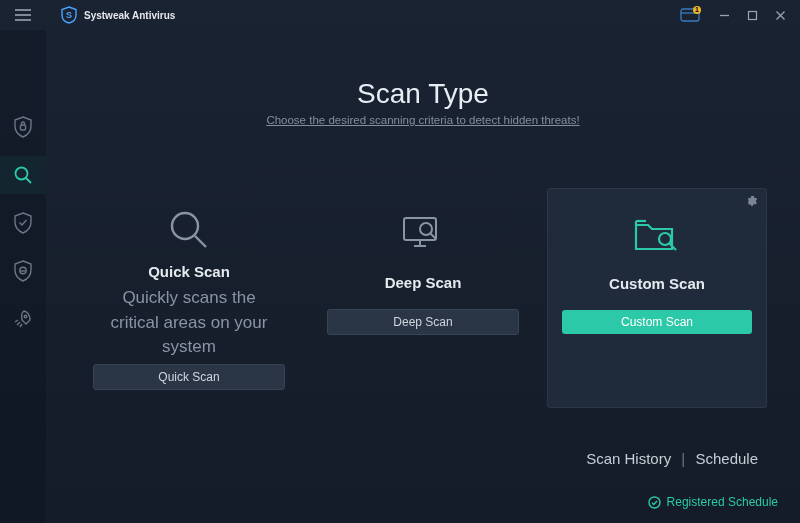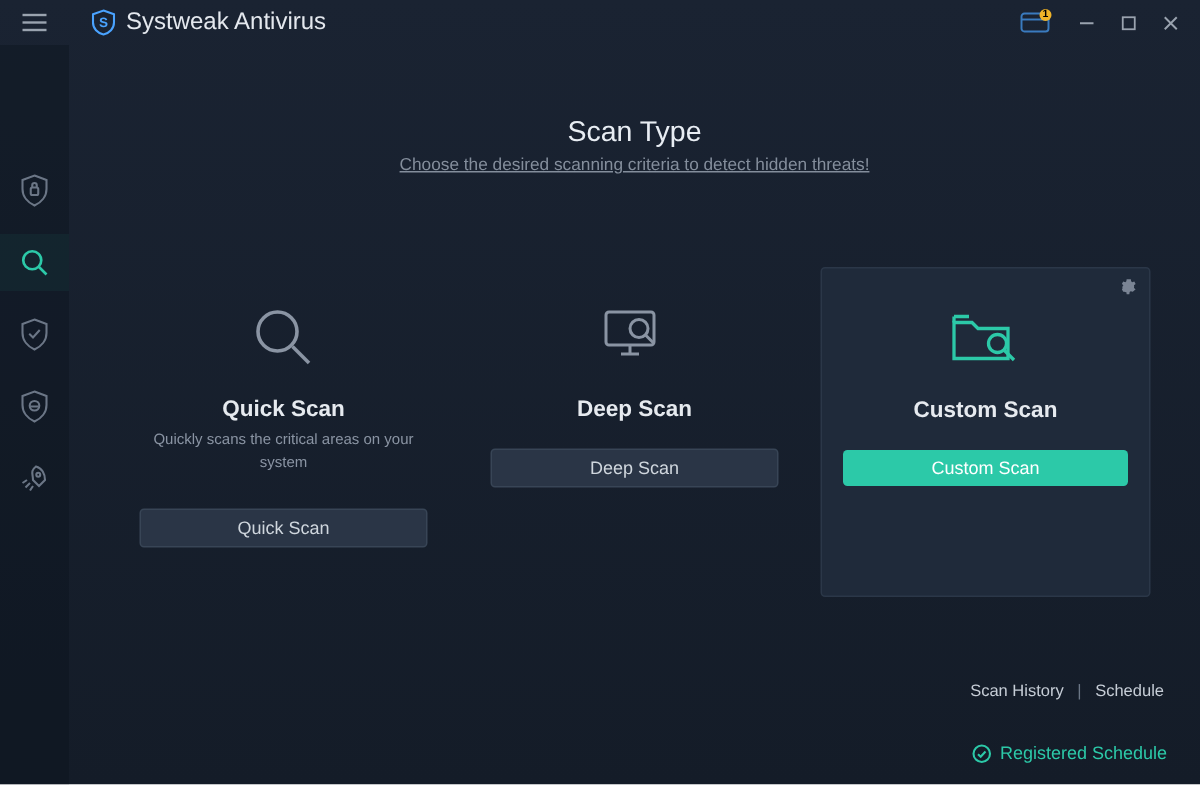--- a/index.html
+++ b/index.html
@@ -16,21 +16,21 @@
     color: #cfd6dd;
   }
   .hamburger {
     width: 46px; height: 30px; display: flex; align-items: center; justify-content: center;
     cursor: pointer;
   }
   .hamburger svg { stroke: #9aa3af; }
   .app-logo {
     width: 18px; height: 18px; margin: 0 6px 0 14px; display: flex; align-items: center; justify-content: center;
   }
-  .app-title { font-size: 16px; color: #e4e8ee; font-weight: 400; }
+  .app-title { font-size: 10px; color: #e4e8ee; font-weight: 700; }
   .tb-spacer { flex: 1; }
   .tb-badge {
     position: relative; width: 24px; height: 20px; margin-right: 8px; display:flex; align-items:center; justify-content:center;
   }
   .tb-badge-dot {
     position: absolute; top: 1px; right: 1px; width: 8px; height: 8px; border-radius: 50%;
     background: #f0b429; color:#000; font-size:7px; line-height:8px; text-align:center; font-weight:bold;
   }
   .win-btn {
     width: 28px; height: 22px; display: flex; align-items: center; justify-content: center;
@@ -45,52 +45,52 @@
   .side-item {
     width: 46px; height: 38px; display: flex; align-items: center; justify-content: center;
     cursor: pointer;
   }
   .side-item svg { stroke: #6b7686; fill: none; }
   .side-item.active { background: rgba(44,201,168,0.06); }
   .side-item.active svg { stroke: #2cc9a8; }
   
   .main { flex: 1; position: relative; padding: 48px 22px 12px 22px; display:flex; flex-direction:column; }
   .heading { text-align: center; }
-  .heading h1 { color: #e8edf3; font-size: 19px; font-weight: 500; margin-bottom: 4px; }
+  .heading h1 { color: #e8edf3; font-size: 28px; font-weight: 500; margin-bottom: 4px; }
   .heading p { color: #848e9c; font-size: 11.5px; text-decoration: underline; }
   .cards {
     display: flex; gap: 14px; margin-top: 62px; align-items: stretch; justify-content: center;
   }
   .card {
     width: 220px; height: 220px; padding: 14px 14px 18px 14px;
     display: flex; flex-direction: column; text-align: center;
     position: relative;
   }
   .card.selected {
     background: #1f2a3a; border: 1px solid #2b3748; border-radius: 3px;
   }
   .card .gear {
     position: absolute; top: 6px; right: 8px; color: #7a8494; cursor: pointer;
   }
   .card-icon { height: 58px; display: flex; align-items: center; justify-content: center; margin-top: 4px; }
   .card h3 { color: #e6eaef; font-size: 15px; font-weight: 600; margin-top: 10px; }
-  .card p { color: #8a94a3; font-size: 10px; line-height: 1.45; margin-top: 6px; min-height: 34px; padding: 0 4px; }
+  .card p { color: #8a94a3; font-size: 17px; line-height: 1.45; margin-top: 6px; min-height: 34px; padding: 0 4px; }
   .card-btn {
     margin-top: 18px; padding: 5px 18px; font-size: 12px; border-radius: 3px; cursor: pointer;
     border: none;
   }
   .btn-ghost {
     background: #2a3546; color: #cfd6dd; border: 1px solid #384556;
   }
   .btn-accent {
     background: #2cc9a8; color: #fff; font-weight: 500;
   }
   .links-row {
-    position: absolute; right: 24px; bottom: 56px;
-    color: #c6cdd6; font-size: 11px;
+    position: absolute; right: 42px; bottom: 56px;
+    color: #c6cdd6; font-size: 15px;
   }
   .links-row span.sep { color: #6b7686; margin: 0 6px; }
   .links-row a { color: #c6cdd6; cursor: pointer; }
   .footer {
     position: absolute; right: 22px; bottom: 14px;
     color: #2cc9a8; font-size: 12px; display: flex; align-items: center; gap: 6px;
   }
   .footer svg { stroke: #2cc9a8; }
 </style>
 </head>

